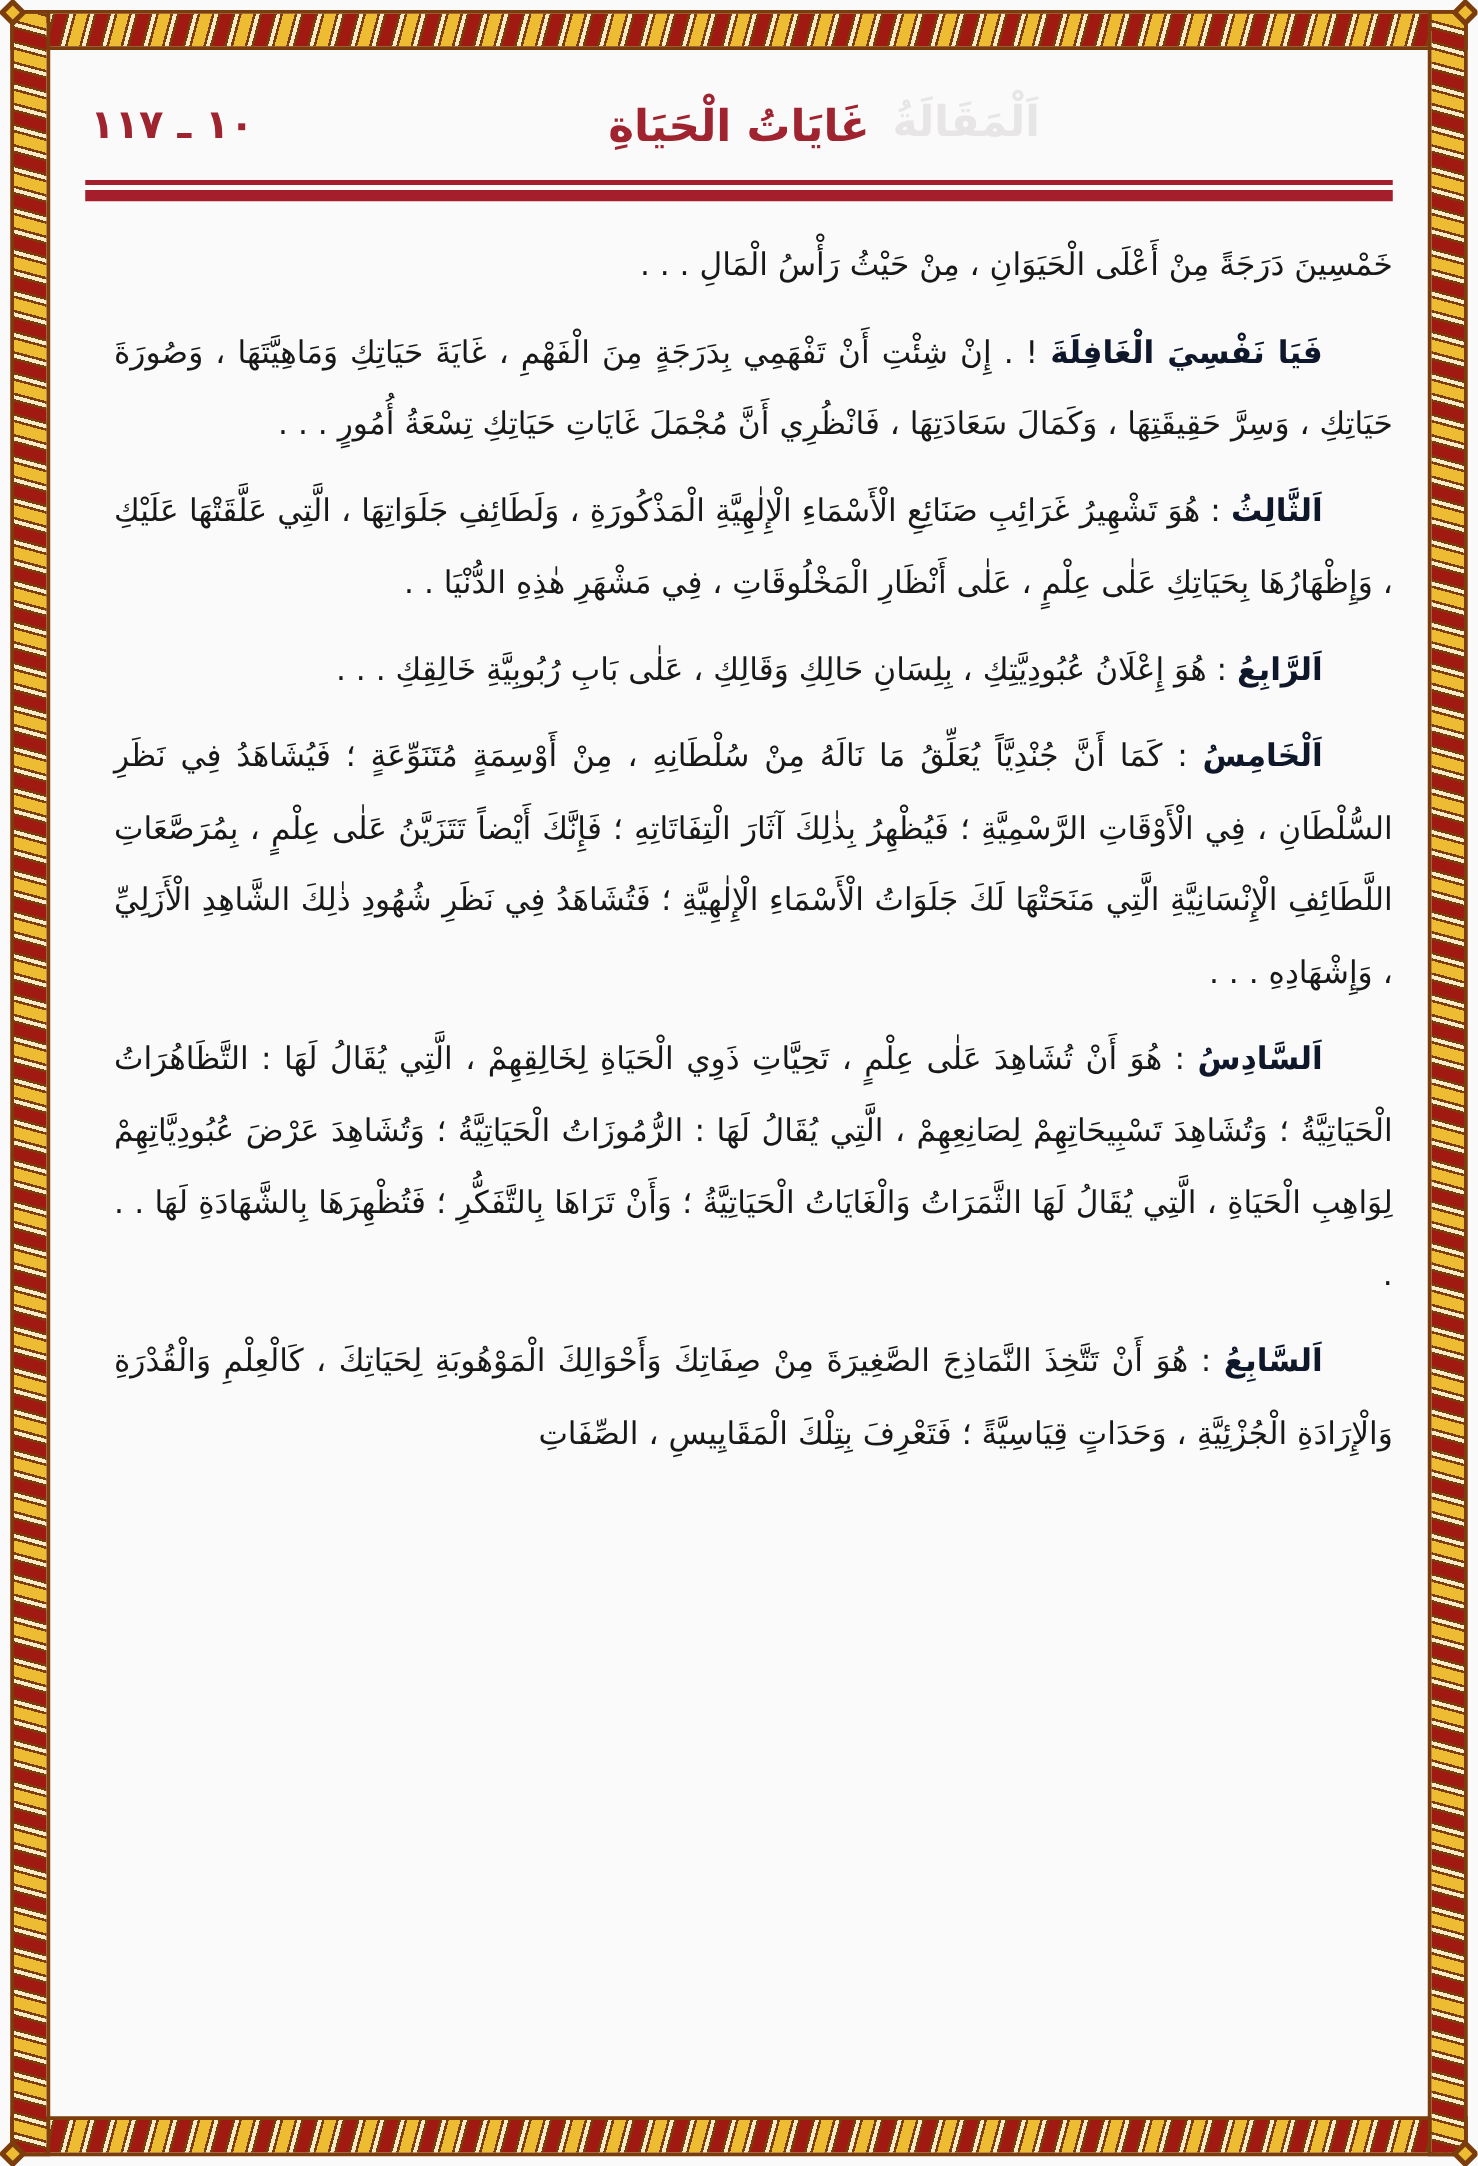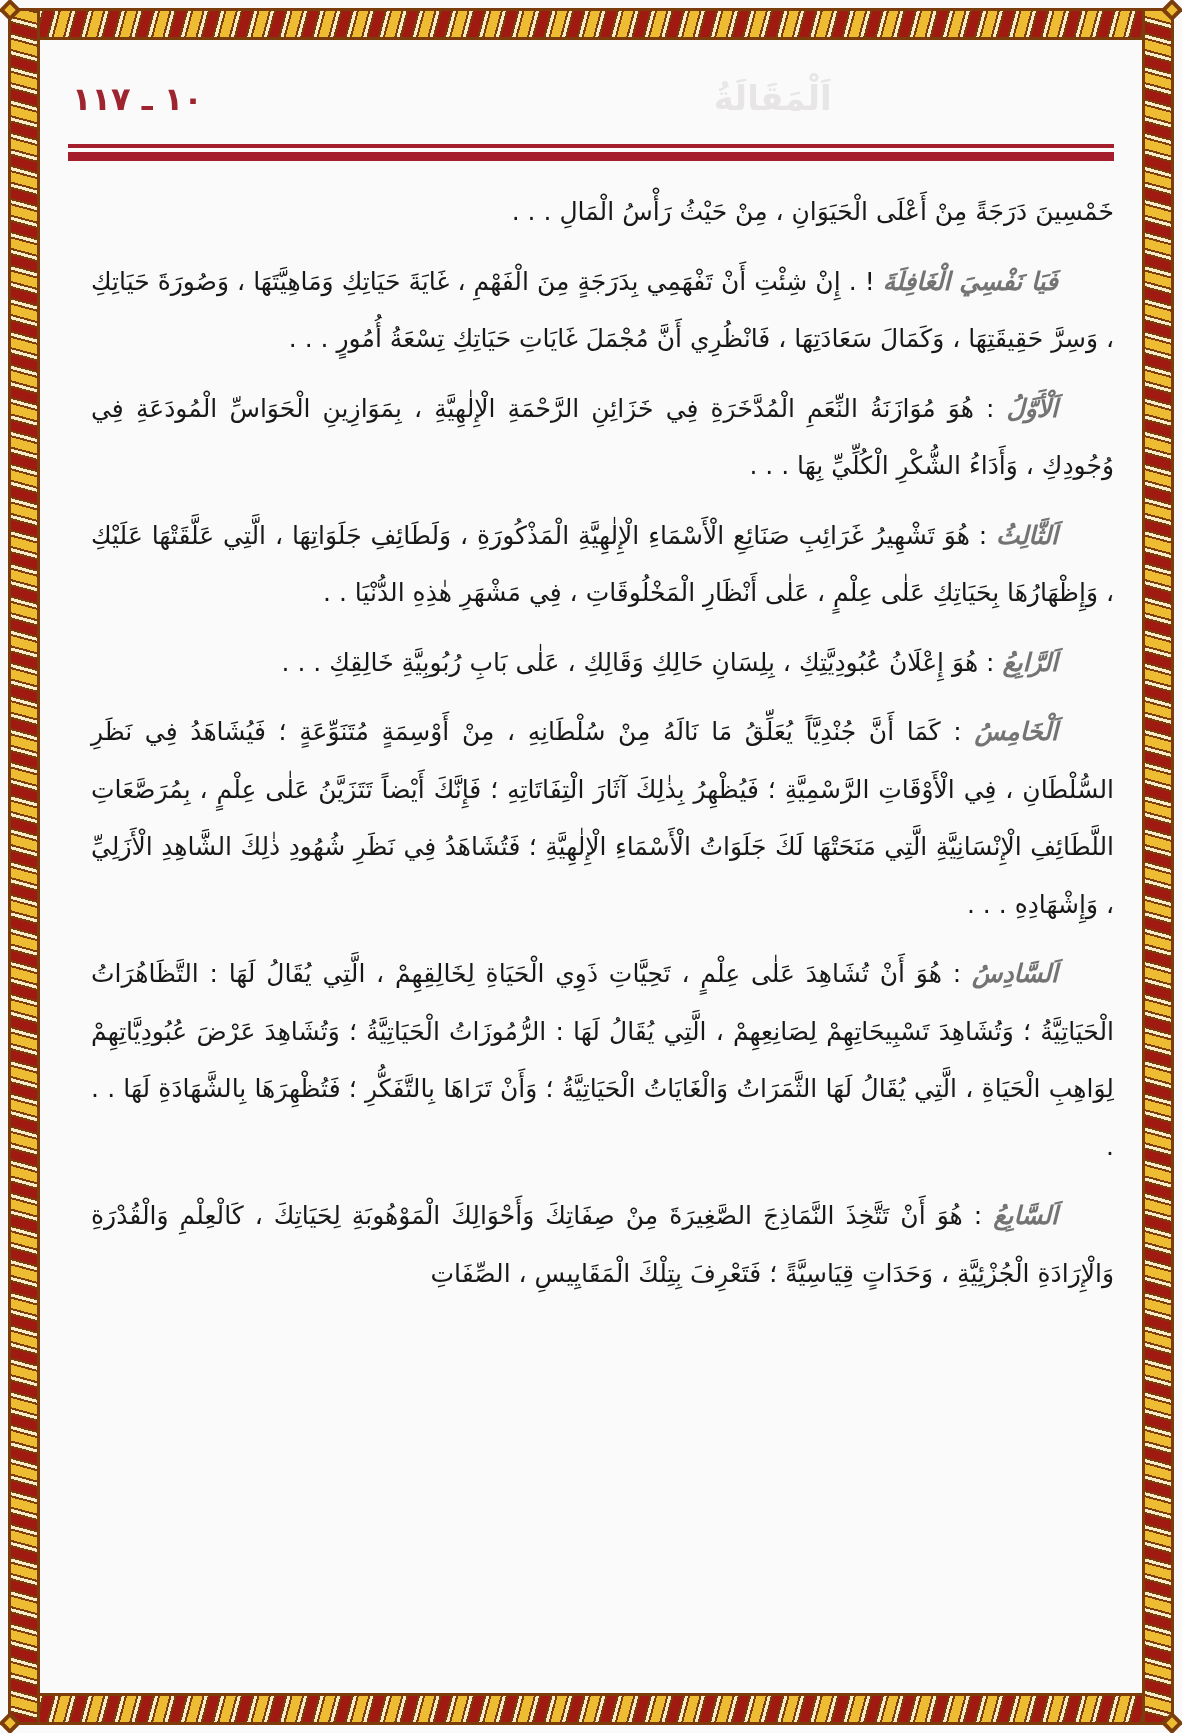--- a/index.html
+++ b/index.html
@@ -77,21 +77,21 @@
   main.body-text{
     margin-top:22px;
     font-size:25px;
     line-height:2.3;
     text-align:justify;
     text-justify:inter-word;
     margin-left:23px;
   }
   main.body-text p{margin:12px 0;}
   main.body-text p.indented{text-indent:56px;}
-  .lead{color:#737373;font-weight:bold;font-style:italic;}
+  .lead{color:#0f172a;font-weight:bold;}
 </style>
 </head>
 <body>
 
 <div class="page">
 
   <div class="frame frame-top"></div>
   <div class="frame frame-bottom"></div>
   <div class="frame frame-left"></div>
   <div class="frame frame-right"></div>
@@ -107,30 +107,30 @@
   <div class="corner-tip tip-br">
       <span class="tip-core"></span>
     </div>
 
   <div class="content">
 
     <header>
       <div class="pagenum">١٠ ـ ١١٧</div>
       <div class="title-wrap">
         <span class="ghost">اَلْمَقَالَةُ</span>
+        <h1 class="title">غَايَاتُ الْحَيَاةِ</h1>
       </div>
     </header>
 
     <div class="rule-thin"></div>
     <div class="rule-thick"></div>
 
     <main class="body-text" id="body-text">
         <p><span>خَمْسِينَ دَرَجَةً مِنْ أَعْلَى الْحَيَوَانِ ، مِنْ حَيْثُ رَأْسُ الْمَالِ . . .</span></p>
         <p class="indented"><span class="lead">فَيَا نَفْسِيَ الْغَافِلَةَ</span> <span>! . إِنْ شِئْتِ أَنْ تَفْهَمِي بِدَرَجَةٍ مِنَ الْفَهْمِ ، غَايَةَ حَيَاتِكِ وَمَاهِيَّتَهَا ، وَصُورَةَ حَيَاتِكِ ، وَسِرَّ حَقِيقَتِهَا ، وَكَمَالَ سَعَادَتِهَا ، فَانْظُرِي أَنَّ مُجْمَلَ غَايَاتِ حَيَاتِكِ تِسْعَةُ أُمُورٍ . . .</span></p>
-        <p class="indented"><span class="lead">اَلْأَوَّلُ</span> <span>: هُوَ مُوَازَنَةُ النِّعَمِ الْمُدَّخَرَةِ فِي خَزَائِنِ الرَّحْمَةِ الْإِلٰهِيَّةِ ، بِمَوَازِينِ الْحَوَاسِّ الْمُودَعَةِ فِي وُجُودِكِ ، وَأَدَاءُ الشُّكْرِ الْكُلِّيِّ بِهَا . . .</span></p>
         <p class="indented"><span class="lead">اَلثَّالِثُ</span> <span>: هُوَ تَشْهِيرُ غَرَائِبِ صَنَائِعِ الْأَسْمَاءِ الْإِلٰهِيَّةِ الْمَذْكُورَةِ ، وَلَطَائِفِ جَلَوَاتِهَا ، الَّتِي عَلَّقَتْهَا عَلَيْكِ ، وَإِظْهَارُهَا بِحَيَاتِكِ عَلٰى عِلْمٍ ، عَلٰى أَنْظَارِ الْمَخْلُوقَاتِ ، فِي مَشْهَرِ هٰذِهِ الدُّنْيَا . .</span></p>
         <p class="indented"><span class="lead">اَلرَّابِعُ</span> <span>: هُوَ إِعْلَانُ عُبُودِيَّتِكِ ، بِلِسَانِ حَالِكِ وَقَالِكِ ، عَلٰى بَابِ رُبُوبِيَّةِ خَالِقِكِ . . .</span></p>
         <p class="indented"><span class="lead">اَلْخَامِسُ</span> <span>: كَمَا أَنَّ جُنْدِيَّاً يُعَلِّقُ مَا نَالَهُ مِنْ سُلْطَانِهِ ، مِنْ أَوْسِمَةٍ مُتَنَوِّعَةٍ ؛ فَيُشَاهَدُ فِي نَظَرِ السُّلْطَانِ ، فِي الْأَوْقَاتِ الرَّسْمِيَّةِ ؛ فَيُظْهِرُ بِذٰلِكَ آثَارَ الْتِفَاتَاتِهِ ؛ فَإِنَّكَ أَيْضاً تَتَزَيَّنُ عَلٰى عِلْمٍ ، بِمُرَصَّعَاتِ اللَّطَائِفِ الْإِنْسَانِيَّةِ الَّتِي مَنَحَتْهَا لَكَ جَلَوَاتُ الْأَسْمَاءِ الْإِلٰهِيَّةِ ؛ فَتُشَاهَدُ فِي نَظَرِ شُهُودِ ذٰلِكَ الشَّاهِدِ الْأَزَلِيِّ ، وَإِشْهَادِهِ . . .</span></p>
         <p class="indented"><span class="lead">اَلسَّادِسُ</span> <span>: هُوَ أَنْ تُشَاهِدَ عَلٰى عِلْمٍ ، تَحِيَّاتِ ذَوِي الْحَيَاةِ لِخَالِقِهِمْ ، الَّتِي يُقَالُ لَهَا : التَّظَاهُرَاتُ الْحَيَاتِيَّةُ ؛ وَتُشَاهِدَ تَسْبِيحَاتِهِمْ لِصَانِعِهِمْ ، الَّتِي يُقَالُ لَهَا : الرُّمُوزَاتُ الْحَيَاتِيَّةُ ؛ وَتُشَاهِدَ عَرْضَ عُبُودِيَّاتِهِمْ لِوَاهِبِ الْحَيَاةِ ، الَّتِي يُقَالُ لَهَا الثَّمَرَاتُ وَالْغَايَاتُ الْحَيَاتِيَّةُ ؛ وَأَنْ تَرَاهَا بِالتَّفَكُّرِ ؛ فَتُظْهِرَهَا بِالشَّهَادَةِ لَهَا . . .</span></p>
         <p class="indented"><span class="lead">اَلسَّابِعُ</span> <span>: هُوَ أَنْ تَتَّخِذَ النَّمَاذِجَ الصَّغِيرَةَ مِنْ صِفَاتِكَ وَأَحْوَالِكَ الْمَوْهُوبَةِ لِحَيَاتِكَ ، كَالْعِلْمِ وَالْقُدْرَةِ وَالْإِرَادَةِ الْجُزْئِيَّةِ ، وَحَدَاتٍ قِيَاسِيَّةً ؛ فَتَعْرِفَ بِتِلْكَ الْمَقَايِيسِ ، الصِّفَاتِ</span></p>
       </main>
 
   </div>
 </div>
 

